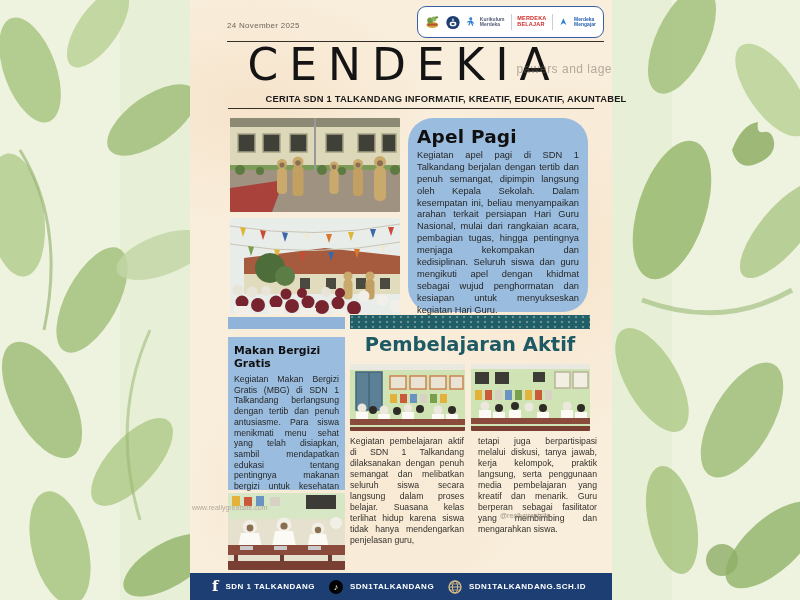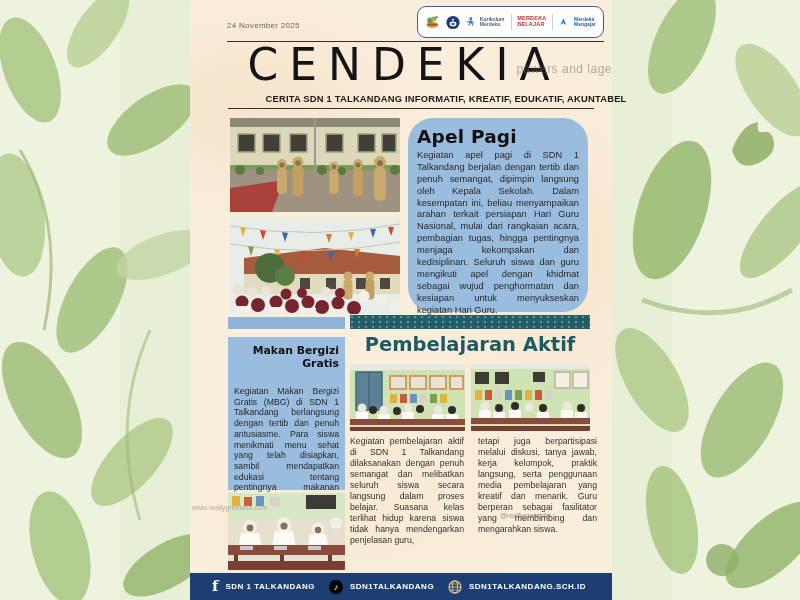--- a/index.html
+++ b/index.html
@@ -70,21 +70,21 @@
     left:160px; top:315px; width:240px; height:14px;
     background-color:#215f68;
     background-image: radial-gradient(circle at 2px 2px, rgba(245,240,225,.35) 1px, transparent 1.6px);
     background-size:7px 5px;
   }
 
   .mbg {
     left:38px; top:337px; width:117px; height:153px;
     background:#9abddf; padding:7px 6px;
   }
-  .mbg h3 { font-family:"DejaVu Sans", sans-serif; font-size:10.8px; font-weight:bold; color:#101010; text-align:right; margin-bottom:16px; }
+  .mbg h3 { font-family:"DejaVu Sans", sans-serif; font-size:10.8px; font-weight:bold; color:#101010; text-align:left; margin-bottom:4px; }
   .mbg p { font-size:8.7px; line-height:1.23; color:#262626; text-align:justify; }
 
   .pa-title {
     left:160px; top:333px; width:240px; text-align:center;
     font-family:"DejaVu Sans", sans-serif; font-size:19.5px; font-weight:bold; color:#1d5a64;
   }
   .pa-col { font-size:8.7px; line-height:1.27; color:#33302c; text-align:justify; top:436px; }
   .pa-left  { left:160px; width:114px; }
   .pa-right { left:288px; width:119px; }
 

